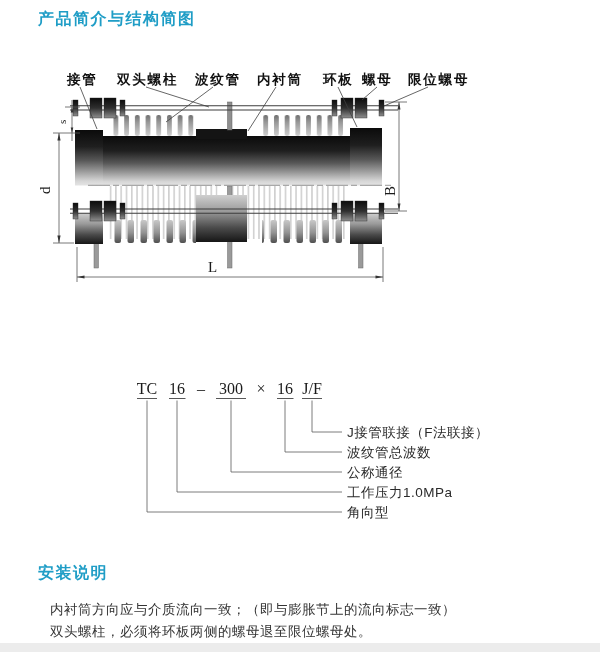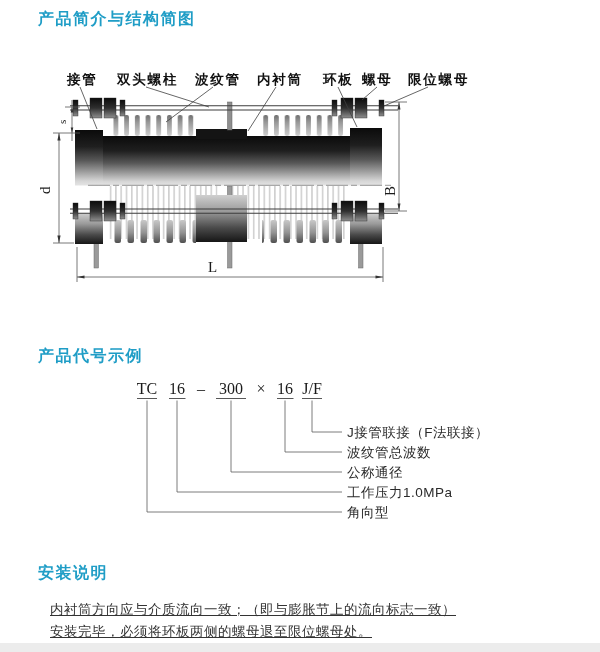--- a/index.html
+++ b/index.html
@@ -22,21 +22,20 @@
   #title-code{left:38px;top:346px;}
   #title-install{left:38px;top:563px;font-family:Liberation Serif, serif;}
   .install-text{
     position:absolute;
     left:50px;top:599px;
     font-size:13.5px;
     color:#333;
     line-height:22px;
     letter-spacing:0.5px;
     white-space:nowrap;
-    text-decoration:underline;
   }
   .bottom-strip{
     position:absolute;
     left:0;top:643px;width:600px;height:9px;
     background:#ececec;
   }
   svg{position:absolute;overflow:visible;}
   #diagram-svg{left:30px;top:62px;}
   #code-svg{left:128px;top:372px;}
   .part-label{
@@ -211,21 +210,20 @@
       <text class="part-label" x="67" y="83.5">接管</text>
       <text class="part-label" x="117" y="83.5">双头螺柱</text>
       <text class="part-label" x="195" y="83.5">波纹管</text>
       <text class="part-label" x="257" y="83.5">内衬筒</text>
       <text class="part-label" x="323" y="83.5">环板</text>
       <text class="part-label" x="362" y="83.5">螺母</text>
       <text class="part-label" x="408" y="83.5">限位螺母</text>
     </g>
   </svg>
 
-  <div class="sec-title" id="title-code">产品代号示例</div>
 
   <svg id="code-svg" width="352" height="162" viewBox="128 372 352 162">
     <g>
       <text class="code-seg" x="147" y="394">TC</text>
       <text class="code-seg" x="177" y="394">16</text>
       <text class="code-seg" x="201" y="394">–</text>
       <text class="code-seg" x="231" y="394">300</text>
       <text class="code-seg" x="261" y="394">×</text>
       <text class="code-seg" x="285" y="394">16</text>
       <text class="code-seg" x="312" y="394">J/F</text>
@@ -250,17 +248,17 @@
       <text class="callout-label" x="347" y="476.5">公称通径</text>
       <text class="callout-label" x="347" y="496.5">工作压力1.0MPa</text>
       <text class="callout-label" x="347" y="516.5">角向型</text>
     </g>
   </svg>
 
   <div class="sec-title" id="title-install">安装说明</div>
 
   <div class="install-text">
     <div>内衬筒方向应与介质流向一致；（即与膨胀节上的流向标志一致）</div>
-    <div>安装完毕，必须将环板两侧的螺母退至限位螺母处。</div>
+    <div>双头螺柱，必须将环板两侧的螺母退至限位螺母处。</div>
   </div>
 
   <div class="bottom-strip"></div>
 </div>
 
 </body></html>

